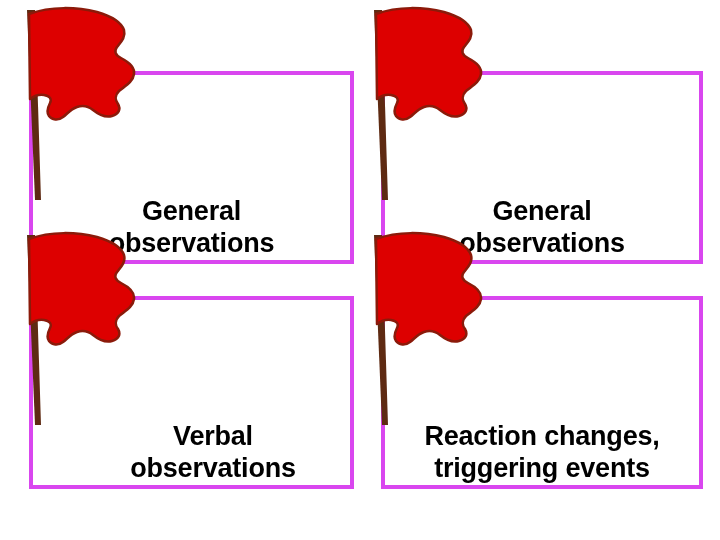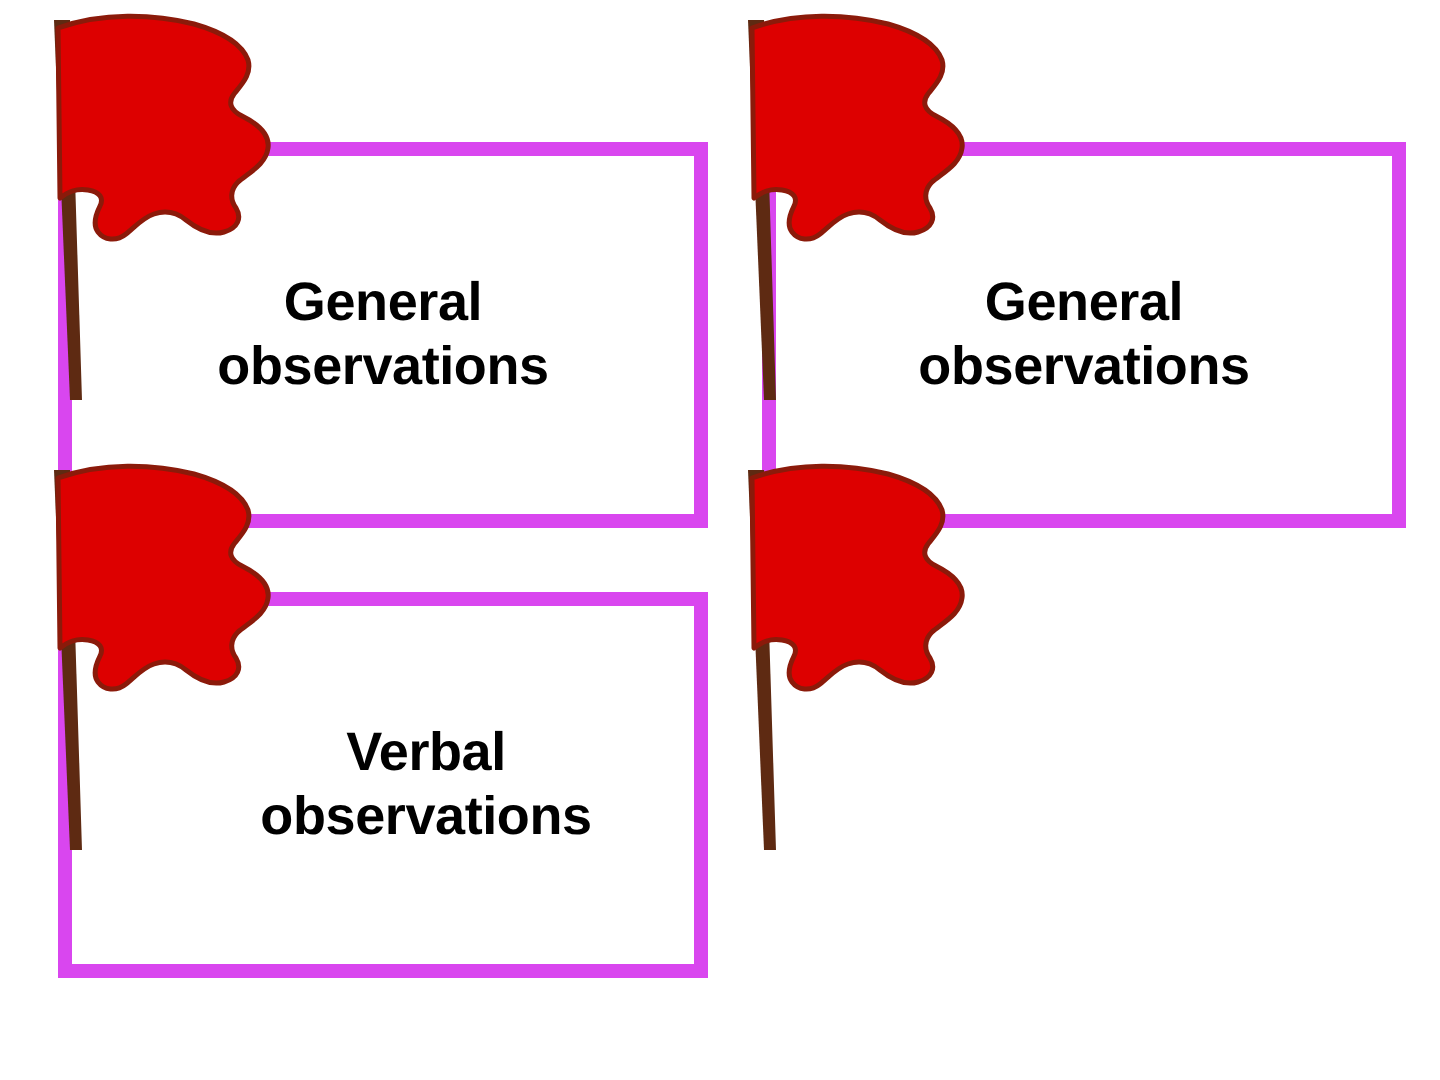--- a/index.html
+++ b/index.html
@@ -18,24 +18,24 @@
     position: relative;
     width: 720px;
     height: 540px;
     background: #ffffff;
   }
 
   
   .obs-box {
     position: absolute;
     box-sizing: border-box;
-    border: 7px solid #d946ef;
+    border: 4px solid #d946ef;
     background: transparent;
     display: flex;
-    align-items: center;
+    align-items: flex-end;
     justify-content: center;
     z-index: 1;
   }
   .obs-box .obs-label {
     position: relative;
     z-index: 4;
     text-align: center;
     color: #000000;
     font-family: "Liberation Sans", sans-serif;
     font-size: 27px;
@@ -79,20 +79,24 @@
   <div class="obs-box" id="box-physical">
     <div class="obs-label">General
 observations</div>
   </div>
 
   <div class="obs-box" id="box-verbal">
     <div class="obs-label">Verbal
 observations</div>
   </div>
 
+  <div class="obs-box" id="box-reaction">
+    <div class="obs-label">Reaction changes,
+triggering events</div>
+  </div>
 
   <div class="flag" id="flag-general">
     <svg viewBox="0 0 140 200" xmlns="http://www.w3.org/2000/svg">
       <path d="M22 6 L30 6 L36 196 L30 196 Z" fill="#5E2A12"></path>
       <path d="M24 10
                C 46 2, 72 3, 92 8
                C 106 12, 116 18, 119 26
                C 121 33, 116 38, 112 43
                C 109 47, 110 51, 116 54
                C 124 58, 130 63, 129 70

